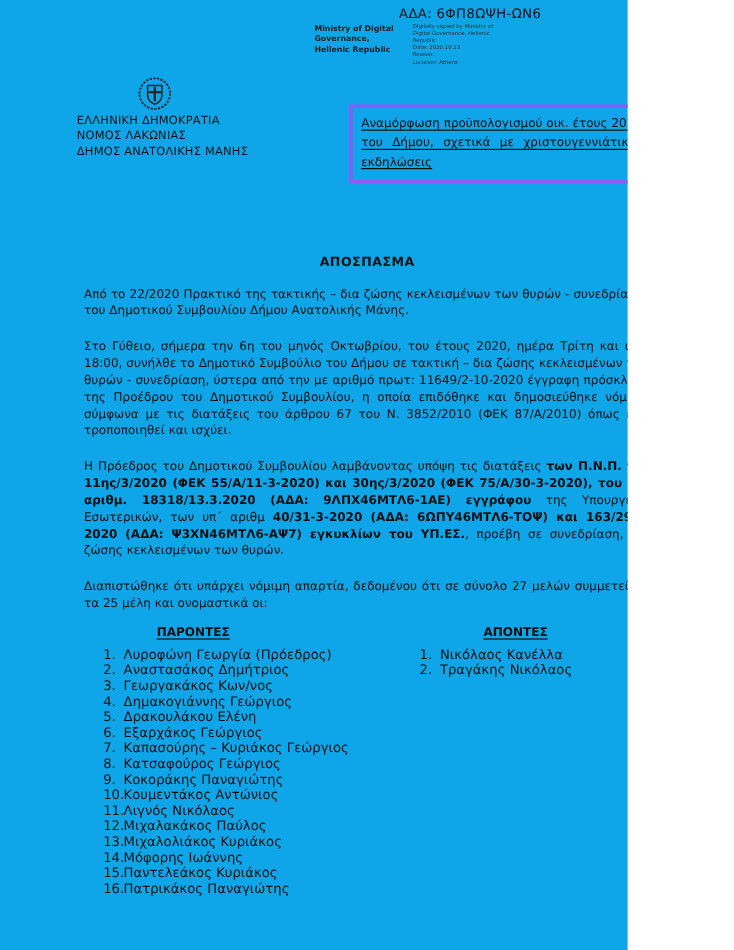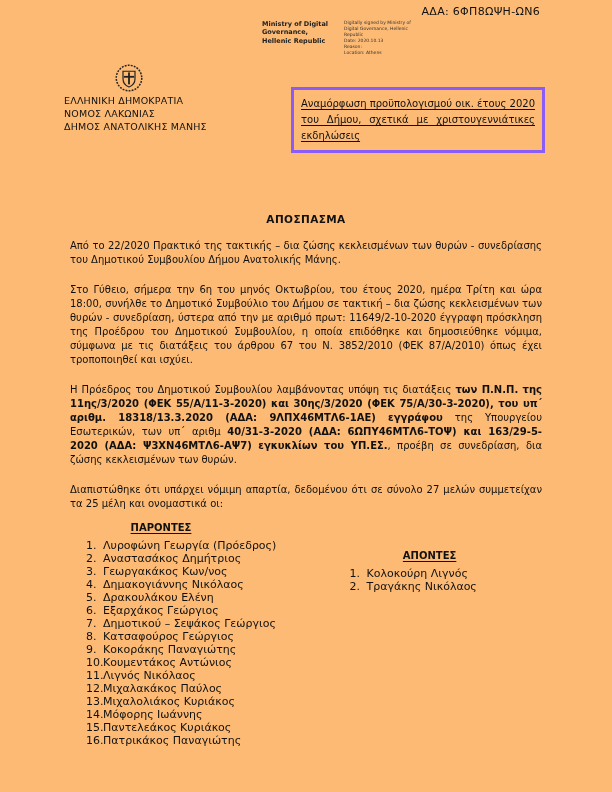--- a/index.html
+++ b/index.html
@@ -3,23 +3,23 @@
 <meta charset="utf-8">
 <style>
   html, body { margin: 0; padding: 0; }
   body {
     background: #ffffff;
     font-family: "DejaVu Sans", "Liberation Sans", sans-serif;
     color: #111111;
   }
   .page {
     position: relative;
-    width: 612px;
+    width: 523px;
     height: 792px;
-    background: #fdba74;
+    background: #0ea5e9;
     overflow: hidden;
   }
   .ada {
     position: absolute;
     top: 5px;
     right: 72px;
     font-size: 11px;
     letter-spacing: 0.3px;
     color: #111;
   }
@@ -101,21 +101,21 @@
   .col-absent  { width: 42%; box-sizing: border-box; padding-left: 20px; }
   .att-header {
     font-weight: bold;
     text-decoration: underline;
     text-underline-offset: 2px;
     font-size: 10px;
     text-align: center;
     margin: 0 0 4px 0;
   }
   .col-present .att-header { width: 150px; text-align: center; }
-  .col-absent  .att-header { width: 160px; margin-top: 28px; }
+  .col-absent  .att-header { width: 160px; }
   .att-list {
     list-style: none;
     margin: 0;
     padding: 0;
     font-size: 11px;
     line-height: 13px;
     text-align: left;
     counter-reset: item;
   }
   .att-list li { counter-increment: item; white-space: nowrap; }
@@ -173,38 +173,38 @@
 
     <p class="para p3">Διαπιστώθηκε ότι υπάρχει νόμιμη απαρτία, δεδομένου ότι σε σύνολο 27 μελών συμμετείχαν τα 25 μέλη και ονομαστικά οι:</p>
 
     <div class="attendance">
       <div class="col-present">
         <div class="att-header">ΠΑΡΟΝΤΕΣ</div>
         <ol class="att-list">
             <li>Λυροφώνη Γεωργία (Πρόεδρος)</li>
             <li>Αναστασάκος Δημήτριος</li>
             <li>Γεωργακάκος Κων/νος</li>
-            <li>Δημακογιάννης Νικόλαος</li>
+            <li>Δημακογιάννης Γεώργιος</li>
             <li>Δρακουλάκου Ελένη</li>
             <li>Εξαρχάκος Γεώργιος</li>
-            <li>Δημοτικού – Σεψάκος Γεώργιος</li>
+            <li>Καπασούρης – Κυριάκος Γεώργιος</li>
             <li>Κατσαφούρος Γεώργιος</li>
             <li>Κοκοράκης Παναγιώτης</li>
             <li>Κουμεντάκος Αντώνιος</li>
             <li>Λιγνός Νικόλαος</li>
             <li>Μιχαλακάκος Παύλος</li>
             <li>Μιχαλολιάκος Κυριάκος</li>
             <li>Μόφορης Ιωάννης</li>
             <li>Παντελεάκος Κυριάκος</li>
             <li>Πατρικάκος Παναγιώτης</li>
           </ol>
       </div>
       <div class="col-absent">
         <div class="att-header">ΑΠΟΝΤΕΣ</div>
         <ol class="att-list">
-            <li>Κολοκούρη Λιγνός</li>
+            <li>Νικόλαος Κανέλλα</li>
             <li>Τραγάκης Νικόλαος</li>
           </ol>
       </div>
     </div>
 
   </div>
 </div>
 
 </body></html>

